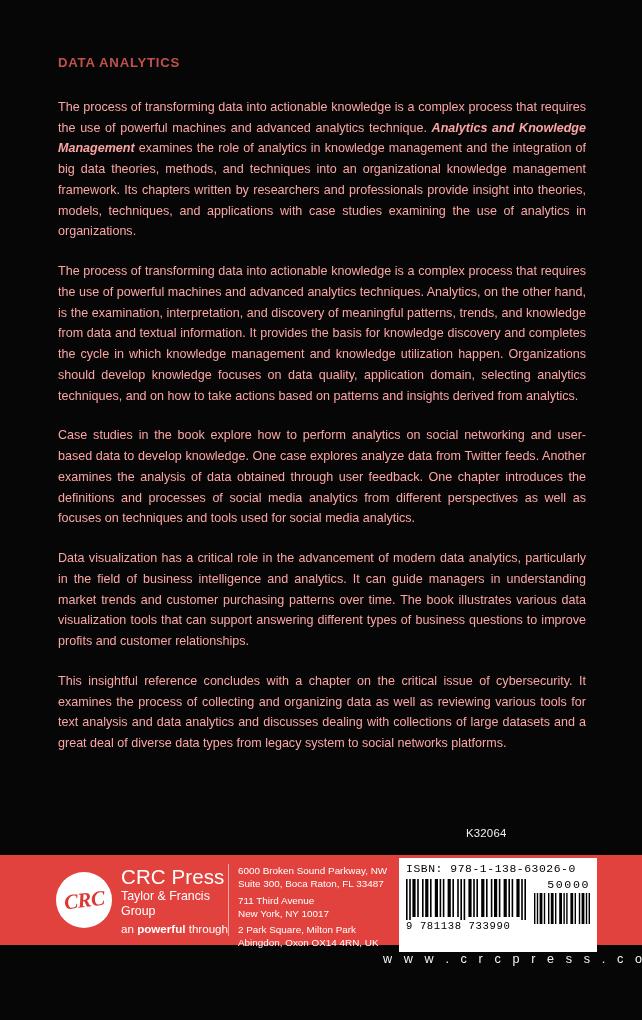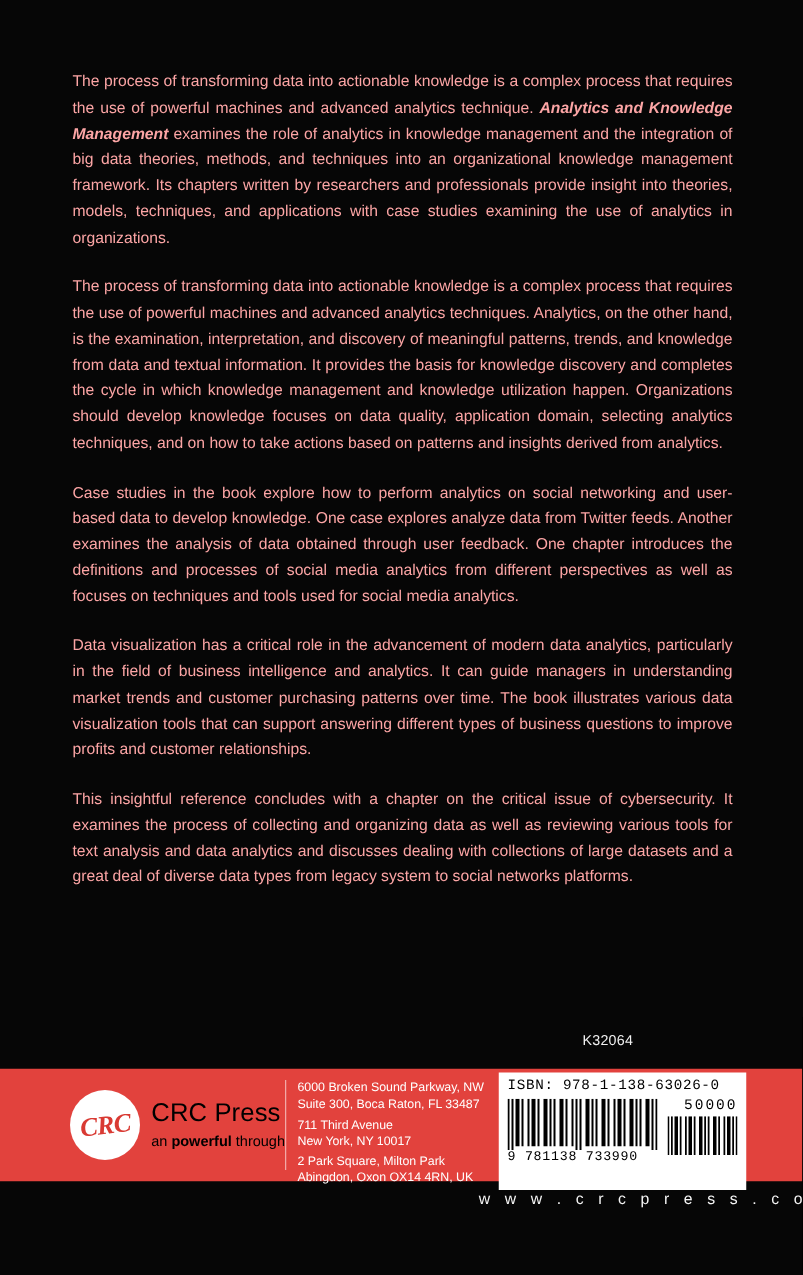--- a/index.html
+++ b/index.html
@@ -99,21 +99,21 @@
   .crc-badge span {
     color: #d93a33;
     font-family: "Liberation Serif", serif;
     font-weight: bold;
     font-size: 21px;
     font-style: italic;
     letter-spacing: -0.5px;
     transform: rotate(-7deg);
     display: block;
   }
-  .logo-text { color: #000000; line-height: 1.16; }
+  .logo-text { color: #ffffff; line-height: 1.16; }
   .logo-text .lt1 {
     font-size: 20.5px;
     font-weight: normal;
     letter-spacing: 0.1px;
     display: block;
   }
   .logo-text .lt2 {
     font-size: 12.4px;
     display: block;
     margin-top: 1px;
@@ -210,20 +210,21 @@
     white-space: nowrap;
   }
 </style>
 </head>
 <body>
 
 <div class="cover">
 
   <div class="blurb-area">
 
+    <div class="series-label">DATA ANALYTICS</div>
 
     <p class="blurb"><span>The process of transforming data into actionable knowledge is a complex process that requires the use of powerful machines and advanced analytics technique. </span><span class="title-em">Analytics and Knowledge Management</span><span> examines the role of analytics in knowledge management and the integration of big data theories, methods, and techniques into an organizational knowledge management framework. Its chapters written by researchers and professionals provide insight into theories, models, techniques, and applications with case studies examining the use of analytics in organizations.</span></p>
 
     <p class="blurb">The process of transforming data into actionable knowledge is a complex process that requires the use of powerful machines and advanced analytics techniques. Analytics, on the other hand, is the examination, interpretation, and discovery of meaningful patterns, trends, and knowledge from data and textual information. It provides the basis for knowledge discovery and completes the cycle in which knowledge management and knowledge utilization happen.  Organizations should develop knowledge focuses on data quality, application domain, selecting analytics techniques, and on how to take actions based on patterns and insights derived from analytics.</p>
 
     <p class="blurb">Case studies in the book explore how to perform analytics on social networking and user-based data to develop knowledge. One case explores analyze data from Twitter feeds. Another examines the analysis of data obtained through user feedback. One chapter introduces the definitions and processes of social media analytics from different perspectives as well as focuses on techniques and tools used for social media analytics.</p>
 
     <p class="blurb">Data visualization has a critical role in the advancement of modern data analytics, particularly in the field of business intelligence and analytics. It can guide managers in understanding market trends and customer purchasing patterns over time. The book illustrates various data visualization tools that can support answering different types of business questions to improve profits and customer relationships.</p>
 
     <p class="blurb">This insightful reference concludes with a chapter on the critical issue of cybersecurity. It examines the process of collecting and organizing data as well as reviewing various tools for text analysis and data analytics and discusses dealing with collections of large datasets and a great deal of diverse data types from legacy system to social networks platforms.</p>
@@ -233,20 +234,21 @@
 
   <div class="pub-banner">
     <div class="banner-inner">
 
       <div class="logo-block">
         <div class="crc-badge">
           <span>CRC</span>
         </div>
         <div class="logo-text">
           <span class="lt1">CRC Press</span>
+          <span class="lt2">Taylor &amp; Francis Group</span>
           <span class="lt3"><span>an </span><b>powerful</b><span> through</span></span>
         </div>
       </div>
 
       <div class="banner-divider"></div>
 
       <div class="address-block">
         <div class="addr">
           <div>6000 Broken Sound Parkway, NW</div>
           <div>Suite 300, Boca Raton, FL 33487</div>

